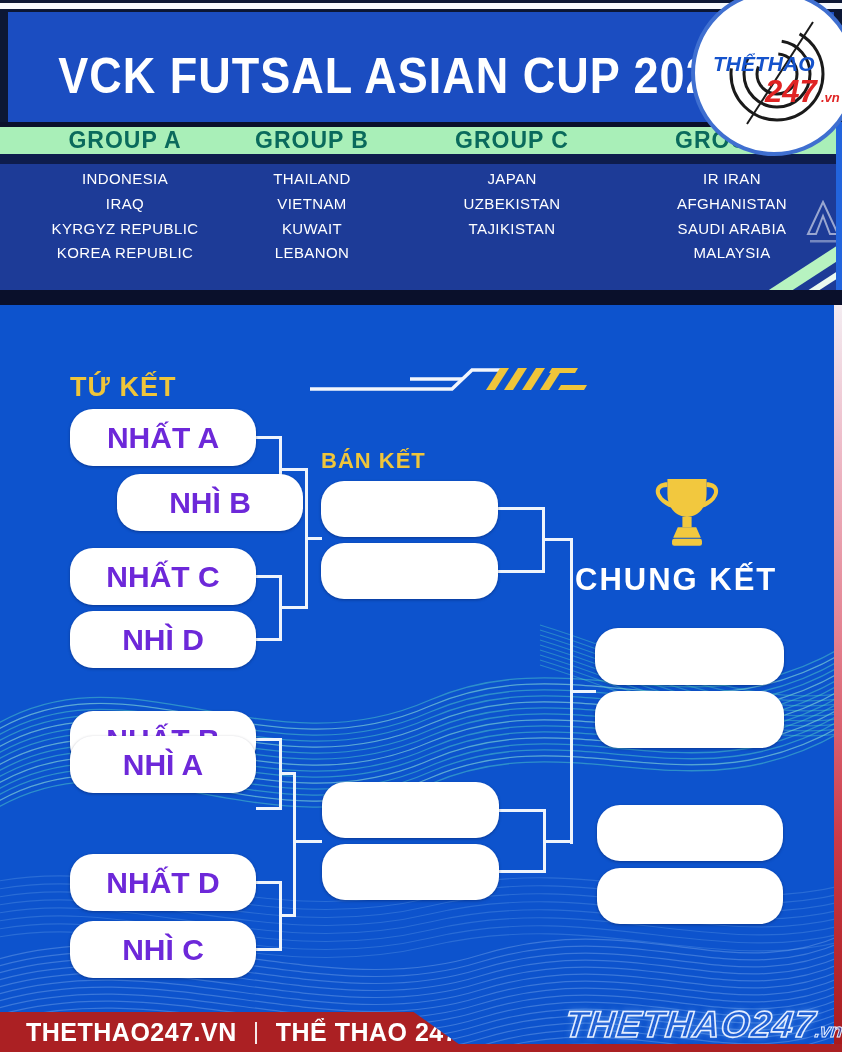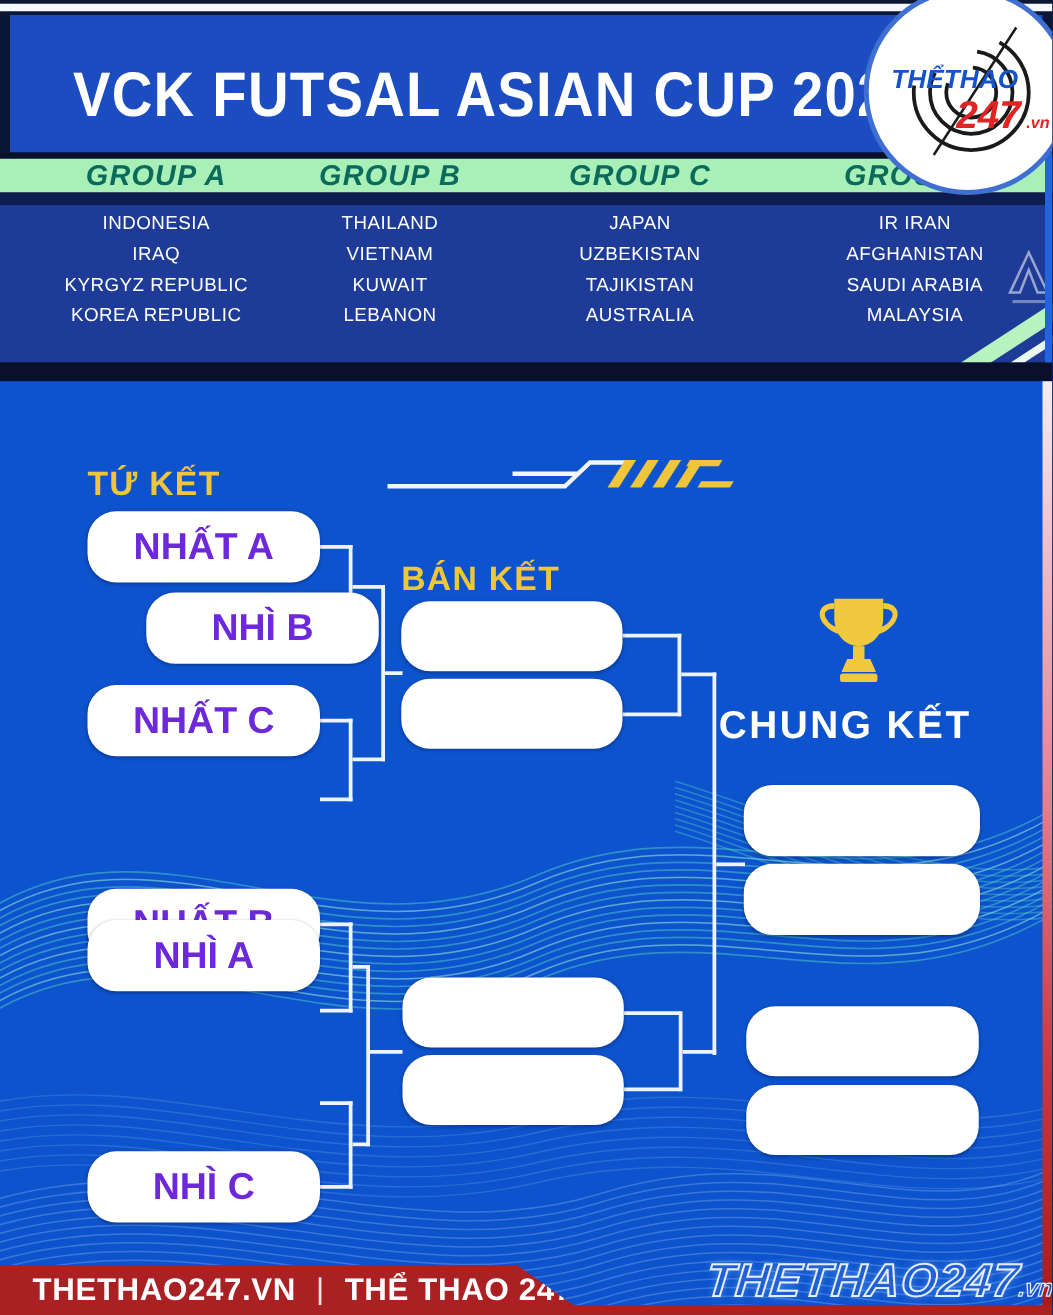--- a/index.html
+++ b/index.html
@@ -7,21 +7,21 @@
   #stage{position:relative;width:842px;height:1052px;overflow:hidden;background:#0c1735;}
 
   
   .white-strip{position:absolute;left:0;top:3px;width:842px;height:6px;background:#f6f9fd;}
   .header-panel{position:absolute;left:8px;top:12px;width:826px;height:110px;background:#1b4dc1;}
   .page-title{position:absolute;left:0;top:38px;width:780px;text-align:center;color:#ffffff;
     font-size:45px;font-weight:800;letter-spacing:1px;transform:scaleY(1.12);}
   .dark-line{position:absolute;left:0;top:122px;width:842px;height:5px;background:#0a102b;}
   .mint-band{position:absolute;left:0;top:127px;width:842px;height:27px;background:#a9efb8;}
   .group-header{position:absolute;top:127px;width:230px;height:27px;line-height:27px;text-align:center;
-    color:#0a6a5c;font-size:23px;font-weight:800;letter-spacing:1px;font-style:italic;}
+    color:#0a6a5c;font-size:23px;font-weight:800;letter-spacing:1px;}
   .navy-gap{position:absolute;left:0;top:154px;width:842px;height:10px;background:#0e1d4d;}
   .teams-panel{position:absolute;left:0;top:164px;width:842px;height:126px;background:#1d3b97;overflow:hidden;}
   .team{position:absolute;width:230px;height:18px;line-height:18px;text-align:center;color:#ffffff;
     font-size:15px;font-weight:400;letter-spacing:.4px;}
   .teams-right-edge{position:absolute;left:836px;top:122px;width:6px;height:183px;background:#2264dd;}
   .black-band{position:absolute;left:0;top:290px;width:842px;height:15px;background:#0a102b;}
   .afc-mark{position:absolute;left:806px;top:36px;opacity:.55;}
   .green-stripe1{position:absolute;left:742px;top:96px;width:150px;height:13px;background:#b7f3c0;transform:rotate(-33deg);}
   .green-stripe2{position:absolute;left:756px;top:112px;width:150px;height:6px;background:#eafaf0;transform:rotate(-33deg);}
 
@@ -44,21 +44,21 @@
     font-size:30px;font-weight:700;color:#6d28d9;box-shadow:0 1px 3px rgba(0,10,40,.35);border-radius:23px;}
   .qf{left:70px;width:186px;height:57px;}
   .sf{width:177px;height:56px;}
   .fin{left:595px;width:189px;height:57px;}
   .t3{left:597px;width:186px;height:56px;}
   .bl{position:absolute;background:#eef4fc;z-index:2;}
 
   .lbl{position:absolute;z-index:3;text-align:left;font-weight:800;letter-spacing:1px;}
   .yellow{color:#efc53a;}
   .lbl-tuket{left:70px;top:372px;width:190px;font-size:27px;}
-  .lbl-banket{left:321px;top:448px;width:177px;font-size:27px;}
+  .lbl-banket{left:321px;top:448px;width:177px;font-size:22px;}
   .lbl-chungket{left:575px;top:562px;width:230px;font-size:31px;color:#ffffff;letter-spacing:2px;}
   .lbl-hang3{left:597px;top:766px;width:186px;font-size:27px;}
   .trophy{position:absolute;left:650px;top:472px;z-index:3;}
   .speedlines{position:absolute;left:300px;top:356px;z-index:3;}
 
   
   .footer-red{position:absolute;left:0;top:1012px;width:470px;height:40px;background:#ab2023;z-index:5;
     clip-path:polygon(0 0,88% 0,100% 100%,0 100%);display:flex;align-items:center;padding-left:26px;gap:16px;}
   .footer-red span{color:#ffffff;font-size:25px;font-weight:800;letter-spacing:.5px;white-space:nowrap;}
   .footer-sep{font-weight:400!important;opacity:.9;}
@@ -93,21 +93,20 @@
     <div class="team" style="left:10px;top:31px;">IRAQ</div>
     <div class="team" style="left:10px;top:56px;">KYRGYZ REPUBLIC</div>
     <div class="team" style="left:10px;top:80px;">KOREA REPUBLIC</div>
     <div class="team" style="left:197px;top:6px;">THAILAND</div>
     <div class="team" style="left:197px;top:31px;">VIETNAM</div>
     <div class="team" style="left:197px;top:56px;">KUWAIT</div>
     <div class="team" style="left:197px;top:80px;">LEBANON</div>
     <div class="team" style="left:397px;top:6px;">JAPAN</div>
     <div class="team" style="left:397px;top:31px;">UZBEKISTAN</div>
     <div class="team" style="left:397px;top:56px;">TAJIKISTAN</div>
-    <div class="team" style="left:397px;top:80px;">AUSTRALIA</div>
     <div class="team" style="left:617px;top:6px;">IR IRAN</div>
     <div class="team" style="left:617px;top:31px;">AFGHANISTAN</div>
     <div class="team" style="left:617px;top:56px;">SAUDI ARABIA</div>
     <div class="team" style="left:617px;top:80px;">MALAYSIA</div>
     <svg class="afc-mark" width="34" height="50" viewBox="0 0 34 50">
       <polygon points="17,2 32,34 24,34 17,16 10,34 2,34" fill="none" stroke="#ffffff" stroke-width="2"></polygon>
       <rect x="4" y="40" width="26" height="2.5" fill="#ffffff" opacity=".7"></rect>
     </svg>
     <div class="green-stripe1"></div>
     <div class="green-stripe2"></div>
@@ -211,22 +210,24 @@
       <path d="M49,9 c10,0 13,8 7,15 c-3,3.5 -7,6 -11,7 l2,-5 c3,-1 6,-3 7.5,-6 C57,16 55,13 49,13 z"></path>
       <rect x="28" y="39" width="8" height="9"></rect>
       <polygon points="24,48 40,48 44,57 20,57"></polygon>
       <rect x="19" y="58" width="26" height="6" rx="2"></rect>
     </g>
   </svg>
 
   <div class="box qf" style="top:409px;">NHẤT A</div>
   <div class="box qf" style="top:474px;margin-left:47px;">NHÌ B</div>
   <div class="box qf" style="top:548px;">NHẤT C</div>
+  <div class="box qf" style="top:611px;">NHÌ D</div>
   <div class="box qf" style="top:711px;">NHẤT B</div>
   <div class="box qf" style="top:736px;">NHÌ A</div>
+  <div class="box qf" style="top:854px;">NHẤT D</div>
   <div class="box qf" style="top:921px;">NHÌ C</div>
 
   <div class="box sf" style="left:321px;top:481px;"></div>
   <div class="box sf" style="left:321px;top:543px;"></div>
   <div class="box sf" style="left:322px;top:782px;"></div>
   <div class="box sf" style="left:322px;top:844px;"></div>
 
   <div class="box fin" style="top:628px;"></div>
   <div class="box fin" style="top:691px;"></div>
 

